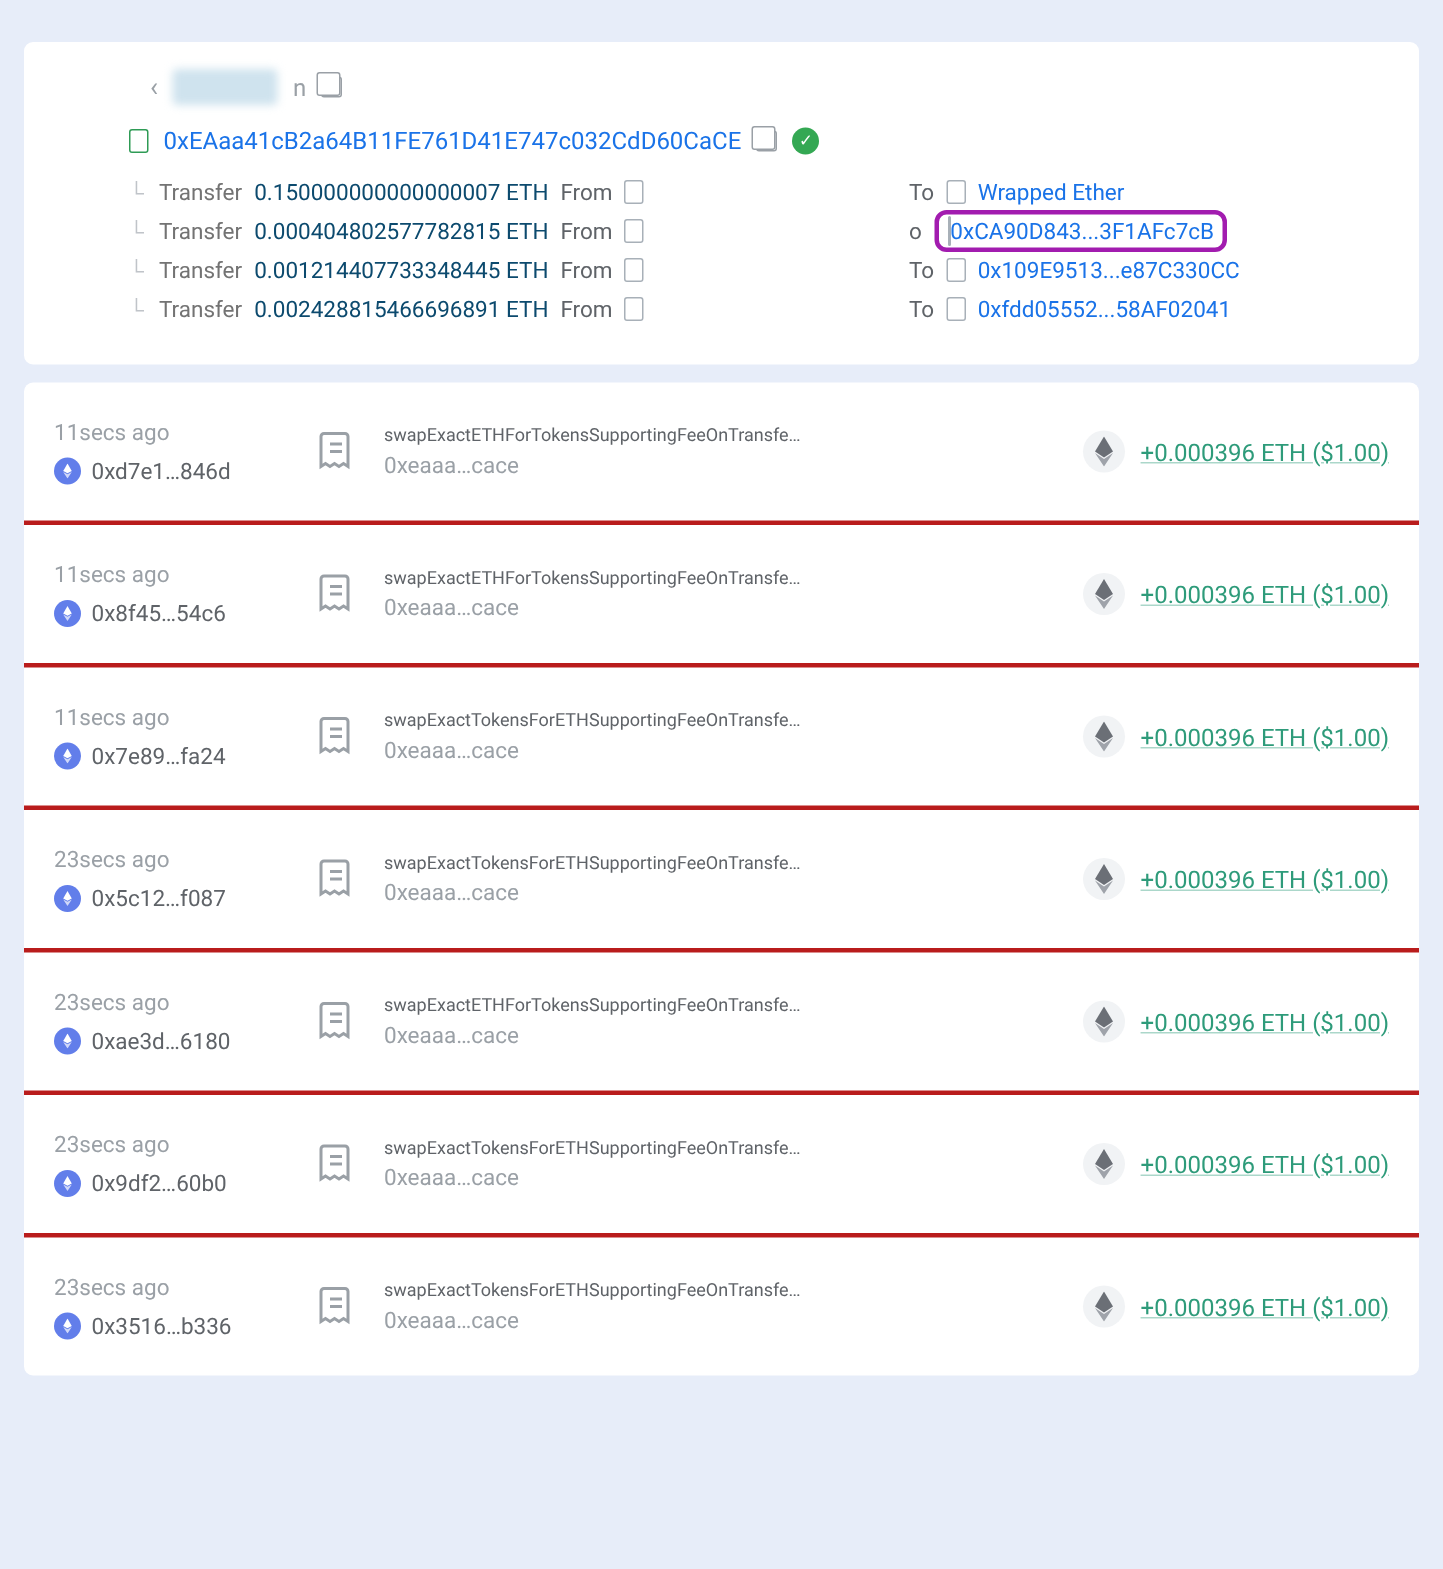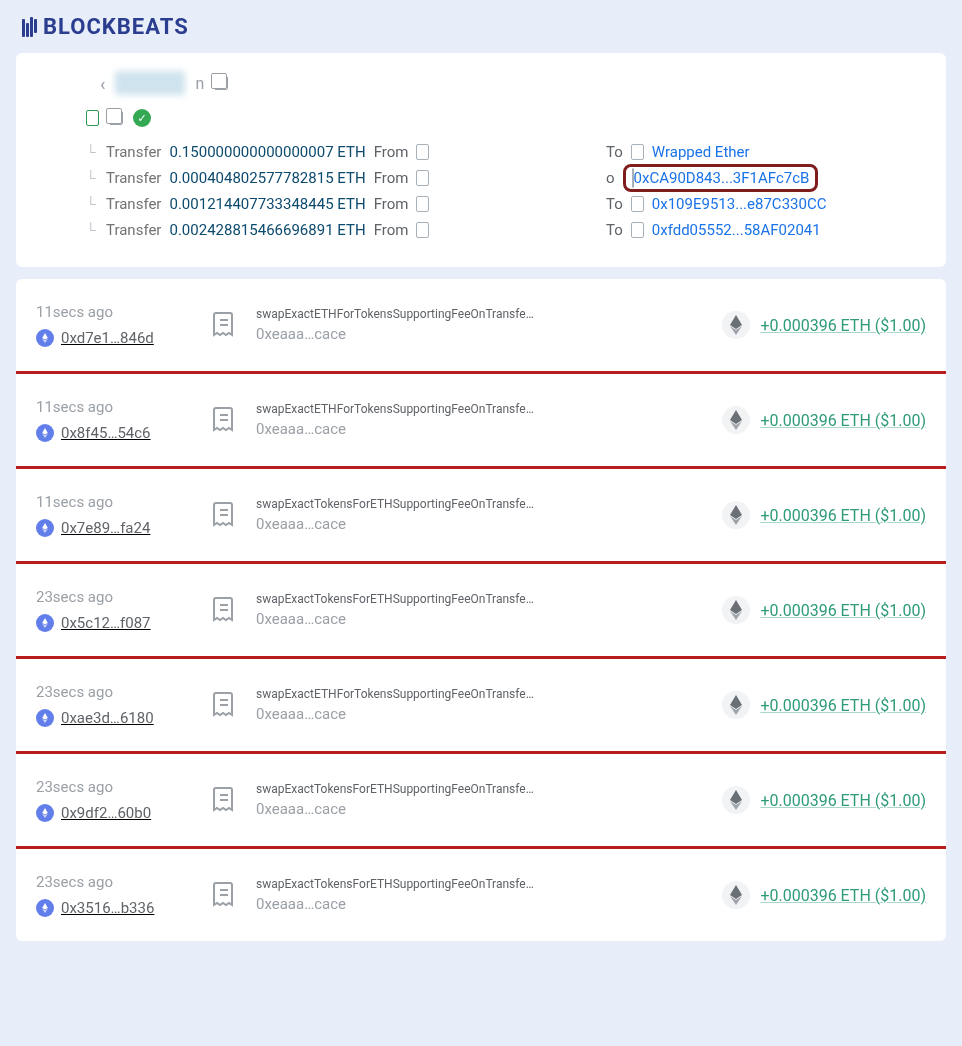--- a/index.html
+++ b/index.html
@@ -139,21 +139,21 @@
   .from-to { color: #5f6368; }
   .right-col {
     position: absolute;
     left: 520px;
     display:flex;
     align-items:center;
     gap:8px;
   }
   .dest-link { color: #1a73e8; font-size: 15px; }
   .highlight-box {
-    border: 3px solid #7f1d1d;
+    border: 3px solid #a21caf;
     border-radius: 8px;
     padding: 2px 6px;
   }
   .tx-list {
     background: #fff;
     margin: 12px 16px 0 16px;
     border-radius: 6px;
   }
   .tx-row {
     display: flex;
@@ -168,21 +168,20 @@
   }
   .tx-time {
     color: #9aa0a6;
     font-size: 15px;
     margin-bottom: 8px;
   }
   .tx-hash-line {
     display: flex;
     align-items: flex-start;
     gap: 7px;
-    text-decoration: underline;
   }
   .eth-badge {
     width: 18px;
     height: 18px;
     border-radius: 50%;
     background: #627eea;
     display: inline-flex;
     align-items: center;
     justify-content: center;
   }
@@ -233,40 +232,32 @@
     color: #2e9b7a;
     font-size: 16px;
     text-decoration: underline;
     text-decoration-color: rgba(46,155,122,0.4);
   }
 </style>
 </head>
 <body>
 
 <div class="header-bar">
-  <div class="logo">
-    <span class="logo-mark">
-      <span></span>
-        <span></span>
-        <span></span>
-        <span></span>
-    </span>
-    <span class="logo-text">BLOCKBEATS</span>
-  </div>
 </div>
 
 <div class="top-card">
   <div class="top-row1">
     <span class="back-caret">‹</span>
     <span class="blur-blob"></span>
     <span class="small-n">n</span>
     <span class="copy-icon"></span>
   </div>
   <div class="address-row">
     <span class="doc-icon green"></span>
+    <span class="address-link">0xEAaa41cB2a64B11FE761D41E747c032CdD60CaCE</span>
     <span class="copy-icon"></span>
     <span class="check-badge">✓</span>
   </div>
   <div class="transfer-lines" id="transfer-lines">
       <div class="transfer-line">
     <span class="tree-l">└</span>
     <span class="transfer-word">Transfer</span>
     <span class="transfer-amount">0.150000000000000007 ETH</span>
     <span class="from-to">From</span>
     <span class="doc-icon grey"></span>

